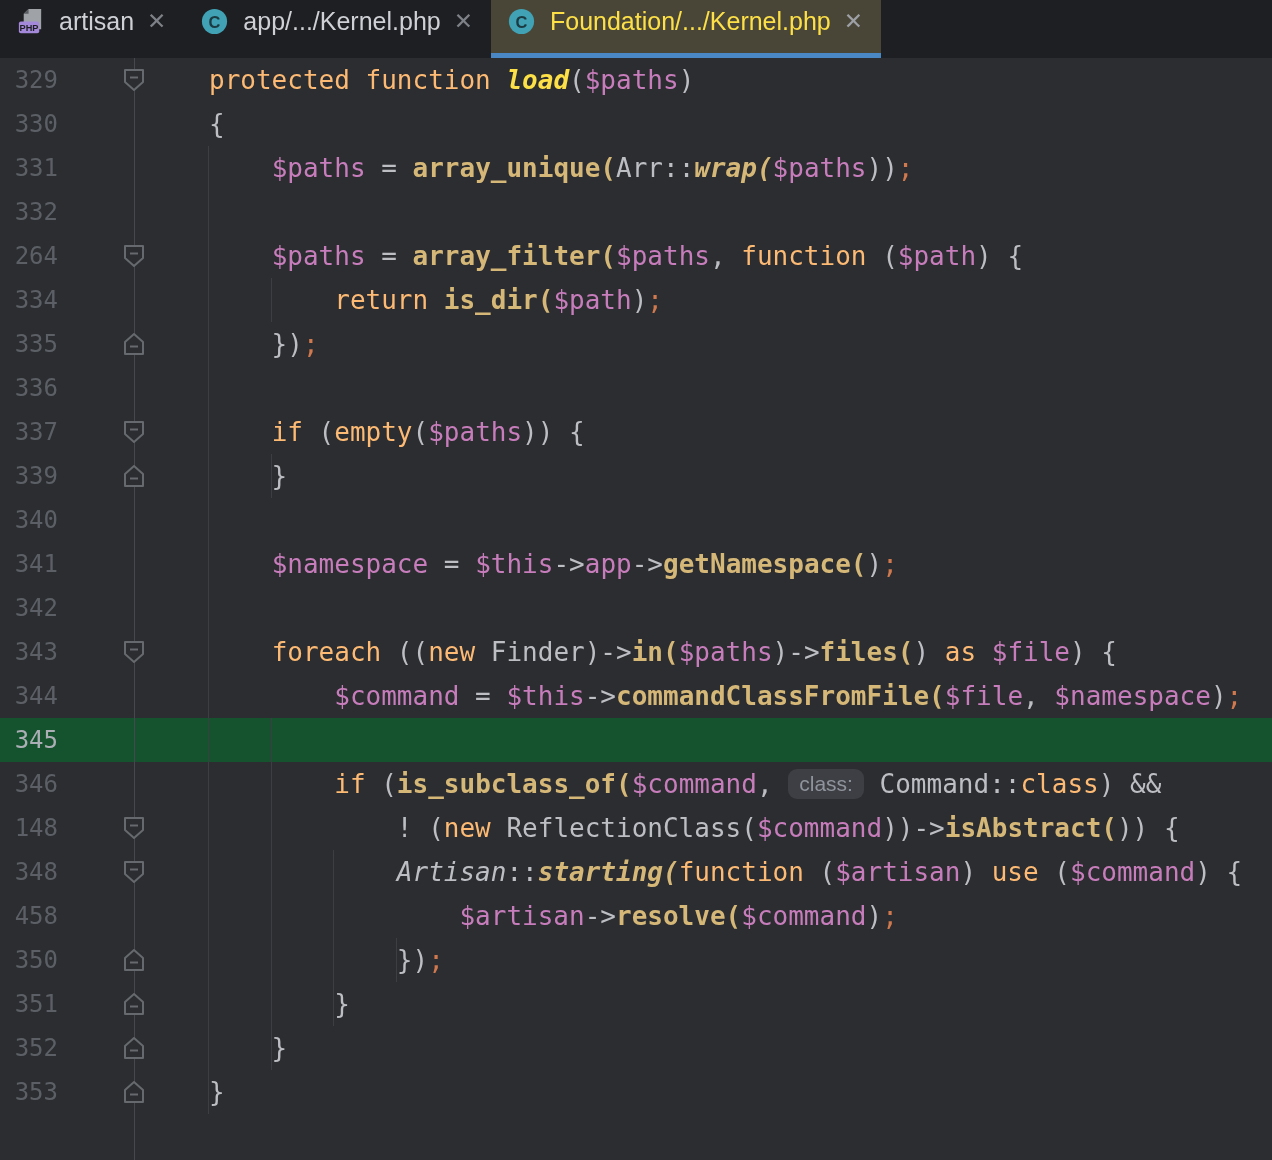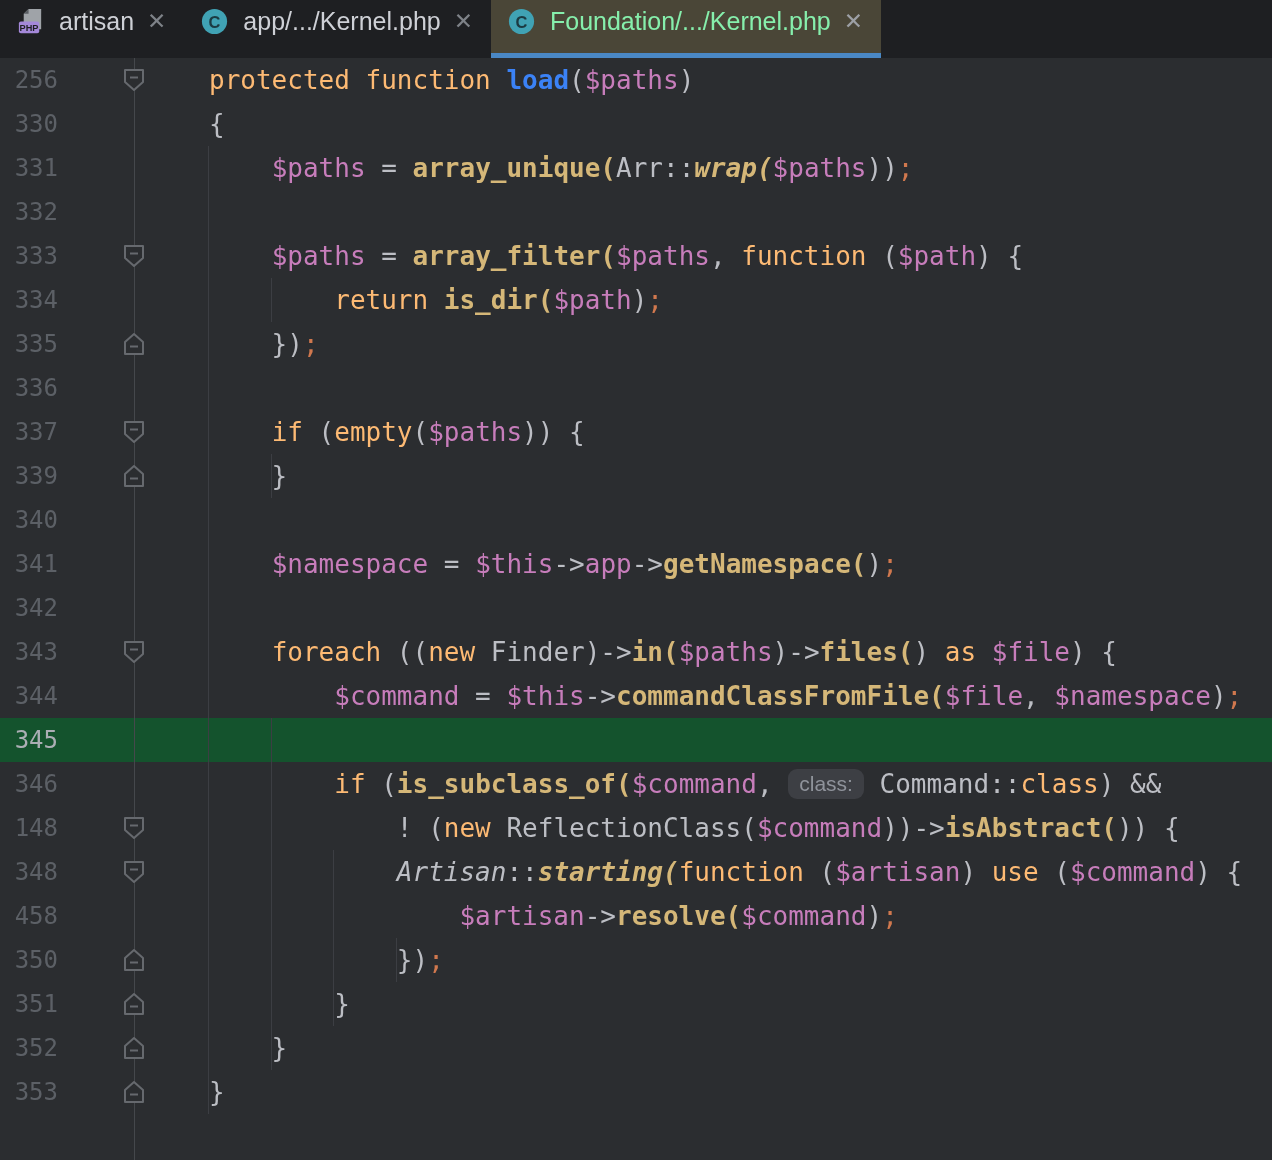--- a/index.html
+++ b/index.html
@@ -6,21 +6,21 @@
   html,body { width:1272px; height:1160px; overflow:hidden; background:#2B2D30;
               font-family:"DejaVu Sans Mono", monospace; }
 
   
   .tabbar { height:58px; width:100%; background:#1E1F22; display:flex; align-items:stretch; }
   .tab { display:flex; align-items:center; gap:13px; padding:0 18px 16px 15px;
          position:relative; cursor:default; }
   .tab .label { font-family:"Liberation Sans", sans-serif; font-size:25px; color:#CED0D6; }
   .tab .close { font-family:"Liberation Sans", sans-serif; font-size:23px; color:#7E8288; line-height:1; }
   .tab.active { background:#4A4637; }
-  .tab.active .label { color:#86efac; }
+  .tab.active .label { color:#fde047; }
   .tab.active .close { color:#9DA0A5; }
   .tab.active .underline { position:absolute; left:0; right:0; bottom:0; height:5px; background:#4A88C5; }
   .tabicon { width:31px; height:31px; flex:0 0 auto; }
 
   
   .editor { position:relative; width:100%; height:1102px; background:#2B2D30; }
   .gutter-connector { position:absolute; left:134px; top:0; bottom:0; width:1px;
                       background:#45484C; z-index:1; }
   .guide { position:absolute; width:1px; background:#3C3E43; z-index:1; }
 
@@ -28,21 +28,21 @@
   .line.current { background:#14532d; }
   .ln { width:58px; text-align:right; font-size:24px; color:#5C6066; flex:0 0 auto; }
   .line.current .ln { color:#ABAEB4; }
   .foldcol { width:122px; flex:0 0 auto; position:relative; }
   .foldcol svg { position:absolute; left:63px; top:9px; z-index:2; }
   .code { flex:1; padding-left:29px; font-size:26px; color:#BCBEC4; }
 
   .tok-txt  { color:#BCBEC4; }
   .tok-kw   { color:#fdba74; }
   .tok-fn   { color:#D5B778; font-weight:bold; }
-  .tok-decl { color:#3b82f6; font-weight:bold; }
+  .tok-decl { color:#fde047; font-weight:bold;font-style:italic; }
   .tok-var  { color:#C77DBB; }
   .tok-cls  { color:#BCBEC4; }
   .tok-scls { color:#BCBEC4; font-style:italic; }
   .tok-sfn  { color:#D5B778; font-weight:bold; font-style:italic; }
   .tok-sem  { color:#D0784E; }
   .tok-hint { display:inline-block; background:#3D3F44; color:#8F939B; border-radius:9px;
               font-family:"Liberation Sans", sans-serif; font-size:21px; line-height:30px;
               padding:0 11px; vertical-align:middle; margin-top:-4px; }
 </style>
 </head>
@@ -78,28 +78,28 @@
     <span class="label">Foundation/.../Kernel.php</span>
     <span class="close">✕</span>
     <span class="underline"></span>
   </div>
 
 </div>
 
 <div class="editor">
   <div class="gutter-connector"></div>
   <div>
-      <div class="line"><span class="ln">256</span><span class="foldcol"><svg width="26" height="26" viewBox="0 0 26 26">
+      <div class="line"><span class="ln">329</span><span class="foldcol"><svg width="26" height="26" viewBox="0 0 26 26">
             <path d="M4 3 H22 V15 L13 23 L4 15 Z" fill="#2B2D30" stroke="#66696E" stroke-width="2" stroke-linejoin="round"></path>
             <line x1="9" y1="10.5" x2="17" y2="10.5" stroke="#66696E" stroke-width="2"></line>
           </svg></span><span class="code"><span class="tok-kw">protected function </span><span class="tok-decl">load</span><span class="tok-txt">(</span><span class="tok-var">$paths</span><span class="tok-txt">)</span></span></div>
       <div class="line"><span class="ln">330</span><span class="foldcol"></span><span class="code"><span class="tok-txt">{</span></span></div>
       <div class="line"><span class="ln">331</span><span class="foldcol"></span><span class="code"><span class="tok-txt">    </span><span class="tok-var">$paths</span><span class="tok-txt"> = </span><span class="tok-fn">array_unique(</span><span class="tok-cls">Arr</span><span class="tok-txt">::</span><span class="tok-sfn">wrap(</span><span class="tok-var">$paths</span><span class="tok-txt">))</span><span class="tok-sem">;</span></span></div>
       <div class="line"><span class="ln">332</span><span class="foldcol"></span><span class="code"></span></div>
-      <div class="line"><span class="ln">333</span><span class="foldcol"><svg width="26" height="26" viewBox="0 0 26 26">
+      <div class="line"><span class="ln">264</span><span class="foldcol"><svg width="26" height="26" viewBox="0 0 26 26">
             <path d="M4 3 H22 V15 L13 23 L4 15 Z" fill="#2B2D30" stroke="#66696E" stroke-width="2" stroke-linejoin="round"></path>
             <line x1="9" y1="10.5" x2="17" y2="10.5" stroke="#66696E" stroke-width="2"></line>
           </svg></span><span class="code"><span class="tok-txt">    </span><span class="tok-var">$paths</span><span class="tok-txt"> = </span><span class="tok-fn">array_filter(</span><span class="tok-var">$paths</span><span class="tok-txt">, </span><span class="tok-kw">function</span><span class="tok-txt"> (</span><span class="tok-var">$path</span><span class="tok-txt">) {</span></span></div>
       <div class="line"><span class="ln">334</span><span class="foldcol"></span><span class="code"><span class="tok-txt">        </span><span class="tok-kw">return </span><span class="tok-fn">is_dir(</span><span class="tok-var">$path</span><span class="tok-txt">)</span><span class="tok-sem">;</span></span></div>
       <div class="line"><span class="ln">335</span><span class="foldcol"><svg width="26" height="26" viewBox="0 0 26 26">
             <path d="M4 23 H22 V11 L13 3 L4 11 Z" fill="#2B2D30" stroke="#66696E" stroke-width="2" stroke-linejoin="round"></path>
             <line x1="9" y1="15.5" x2="17" y2="15.5" stroke="#66696E" stroke-width="2"></line>
           </svg></span><span class="code"><span class="tok-txt">    })</span><span class="tok-sem">;</span></span></div>
       <div class="line"><span class="ln">336</span><span class="foldcol"></span><span class="code"></span></div>
       <div class="line"><span class="ln">337</span><span class="foldcol"><svg width="26" height="26" viewBox="0 0 26 26">

